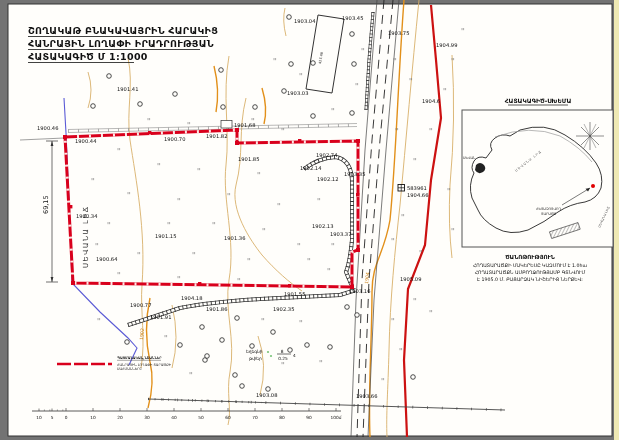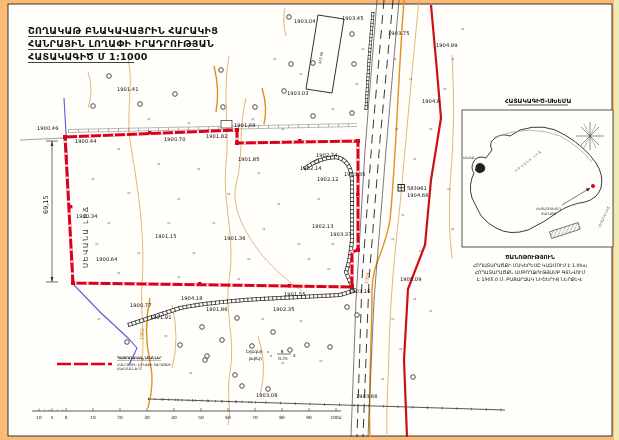--- a/index.html
+++ b/index.html
@@ -1,16 +1,16 @@
 <!DOCTYPE html>
 <html><head>
 <meta charset="utf-8">
 <style>
   html,body{margin:0;padding:0;background:#fff;}
-  .page{position:relative;width:619px;height:440px;background:#fdba74;overflow:hidden;
+  .page{position:relative;width:619px;height:440px;background:#737373;overflow:hidden;
         font-family:"DejaVu Sans", sans-serif;}
   svg{display:block}
   .t-title{font-family:"DejaVu Sans",sans-serif;font-weight:bold;font-size:9.5px;fill:#111;letter-spacing:.3px}
   .elev{font-family:"DejaVu Sans",sans-serif;font-size:5.2px;fill:#111}
   .tiny{font-family:"DejaVu Sans",sans-serif;font-size:4.3px;fill:#111}
   .micro{font-family:"DejaVu Sans",sans-serif;font-size:3.4px;fill:#222}
   .note-title{font-family:"DejaVu Sans",sans-serif;font-weight:bold;font-size:5.6px;fill:#111}
   .note-line{font-family:"DejaVu Sans",sans-serif;font-size:4.7px;fill:#111}
   .ins-title{font-family:"DejaVu Sans",sans-serif;font-weight:bold;font-size:6px;fill:#111}
   .ctr-lbl{font-family:"DejaVu Sans",sans-serif;font-size:4.6px;fill:#c87d12}

